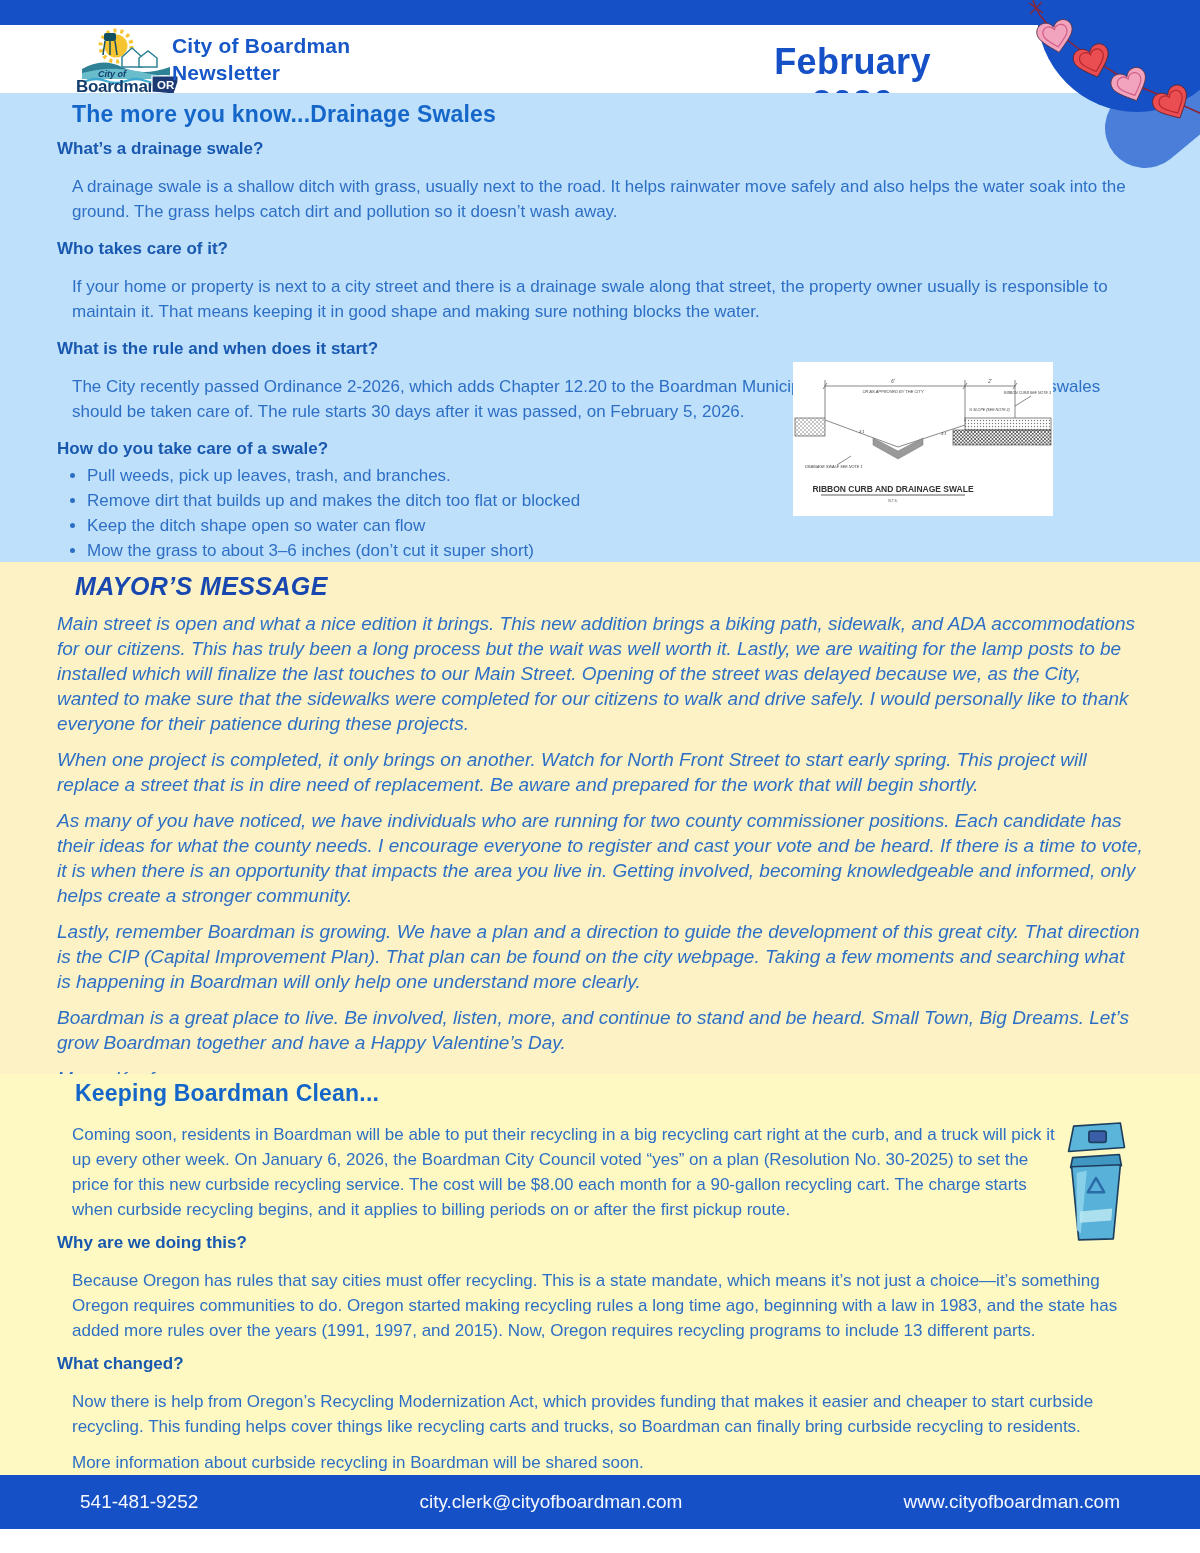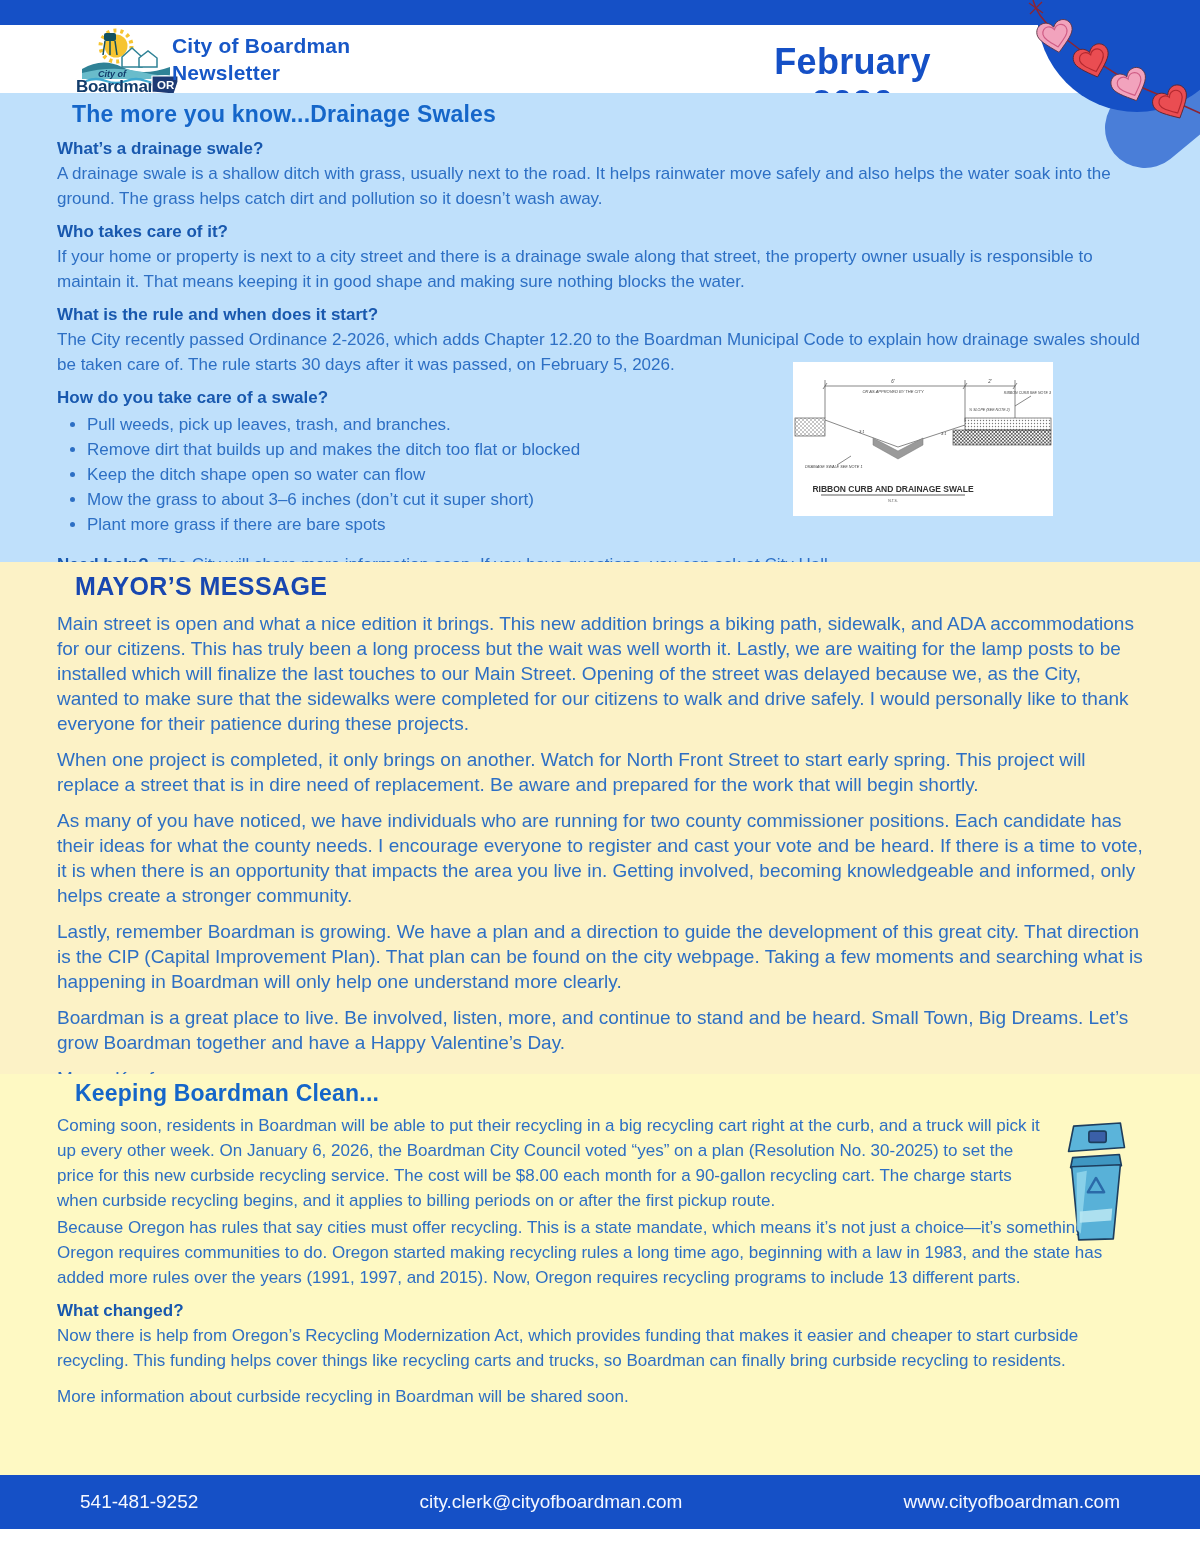--- a/index.html
+++ b/index.html
@@ -10,29 +10,29 @@
   }
   .topbar { height:25px; background:#1550c6; }
   .header { height:68px; background:#ffffff; position:relative; }
   .logo { position:absolute; left:52px; top:0px; width:128px; height:70px; }
   .masthead { position:absolute; left:172px; top:7px; color:#1757c7; font-weight:700; font-size:21px; line-height:27px; letter-spacing:.2px; }
   .issue-date { position:absolute; left:735px; top:16px; width:235px; text-align:center; font-size:36px; font-weight:800; color:#1550c6; letter-spacing:.3px; }
   .decor { position:absolute; top:0; right:0; width:260px; height:170px; z-index:6; pointer-events:none; }
 
   section { padding:12px 57px; overflow:hidden; position:relative; }
   .sec-drainage { background:#bfe0fb; height:469px; padding-top:6px; }
-  .sec-mayor    { background:#fcf2c6; height:512px; padding-top:6px; }
+  .sec-mayor    { background:#fcf2c6; height:512px; padding-top:6px;font-style:italic; }
   .sec-clean    { background:#fef9c3; height:401px; padding-top:4px; }
 
   .section-title { font-size:23px; font-weight:800; color:#1566c9; margin:2px 0 6px 15px; letter-spacing:.2px; }
   .mayor-title   { font-size:25px; font-weight:800; color:#1847b0; margin:4px 0 10px 18px; letter-spacing:.4px; }
   .clean-title   { font-size:23px; font-weight:800; color:#1566c9; margin:2px 0 6px 18px; letter-spacing:.2px; }
 
   .qtitle { font-size:17px; font-weight:700; color:#1858ae; margin:11px 0 2px; }
-  .qbody  { font-size:17px; color:#2d6fc4; line-height:25px; margin:0; }
+  .qbody  { font-size:17px; color:#2d6fc4; line-height:25px; margin:15px; }
   .swale-list { margin:4px 0 0; padding-left:30px; font-size:17px; line-height:25px; color:#2d6fc4; max-width:720px; }
   .swale-list li::marker { color:#2d6fc4; }
   .need-help { margin-top:15px; font-size:17px; line-height:25px; color:#2d6fc4; }
   .need-help b { color:#1858ae; }
 
   .diagram-box { position:absolute; left:793px; top:269px; width:260px; height:154px; background:#fff; }
 
   .sec-mayor p { font-size:19px; line-height:25px; color:#2d6fc4; margin:0 0 11px; }
   .signature { margin-top:4px; }
 
@@ -171,20 +171,21 @@
   <p>As many of you have noticed, we have individuals who are running for two county commissioner positions.  Each candidate has their ideas for what the county needs.  I encourage everyone to register and cast your vote and be heard.  If there is a time to vote, it is when there is an opportunity that impacts the area you live in.  Getting involved, becoming knowledgeable and informed, only helps create a stronger community.</p>
   <p>Lastly, remember Boardman is growing.  We have a plan and a direction to guide the development of this great city.  That direction is the CIP (Capital Improvement Plan).  That plan can be found on the city webpage.  Taking a few moments and searching what is happening in Boardman will only help one understand more clearly.</p>
   <p>Boardman is a great place to live.  Be involved, listen, more, and continue to stand and be heard.  Small Town, Big Dreams.  Let’s grow Boardman together and have a Happy Valentine’s Day.</p>
   <p class="signature">Mayor Keefer</p>
 </section>
 
 <section class="sec-clean">
   <h2 class="clean-title">Keeping Boardman Clean...</h2>
   <p class="qbody clean-intro">Coming soon, residents in Boardman will be able to put their recycling in a big recycling cart right at the curb, and a truck will pick it up every other week.  On January 6, 2026, the Boardman City Council voted “yes” on a plan (Resolution No. 30-2025) to set the price for this new curbside recycling service. The cost will be $8.00 each month for a 90-gallon recycling cart. The charge starts when curbside recycling begins, and it applies to billing periods on or after the first pickup route.</p>
 
+  <div class="qtitle">Why are we doing this?</div>
   <p class="qbody">Because Oregon has rules that say cities must offer recycling. This is a state mandate, which means it’s not just a choice—it’s something Oregon requires communities to do.  Oregon started making recycling rules a long time ago, beginning with a law in 1983, and the state has added more rules over the years (1991, 1997, and 2015). Now, Oregon requires recycling programs to include 13 different parts.</p>
 
   <div class="qtitle">What changed?</div>
   <p class="qbody">Now there is help from Oregon’s Recycling Modernization Act, which provides funding that makes it easier and cheaper to start curbside recycling. This funding helps cover things like recycling carts and trucks, so Boardman can finally bring curbside recycling to residents.</p>
 
   <p class="qbody" style="margin-top:11px">More information about curbside recycling in Boardman will be shared soon.</p>
 
   <svg class="bin" viewBox="0 0 64 122">
     <g stroke="#1d3e5e" stroke-width="1.6" stroke-linejoin="round">
       <polygon points="10,6 56,3 60,27 5,31" fill="#5bb4da"></polygon>

